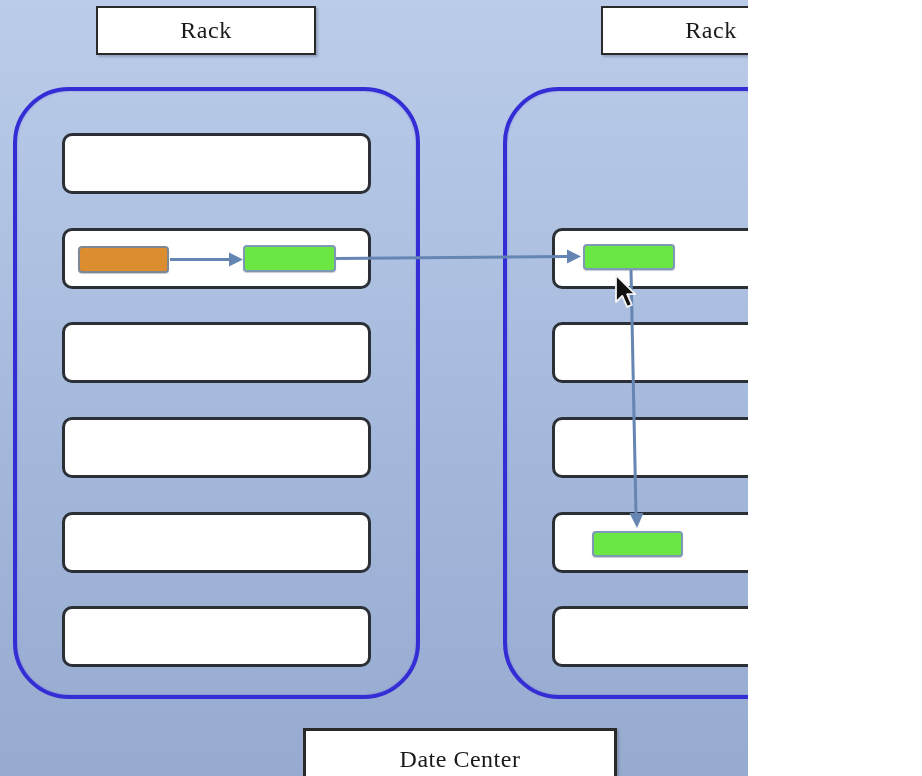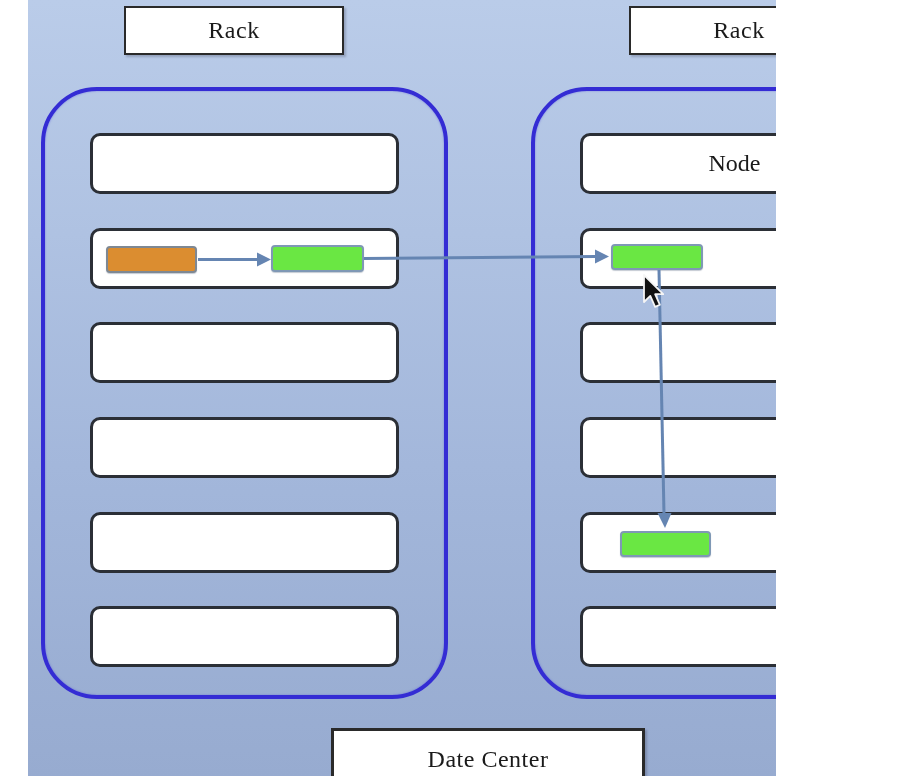--- a/index.html
+++ b/index.html
@@ -9,21 +9,20 @@
     height: 776px;
     overflow: hidden;
     font-family: "Liberation Serif", "DejaVu Serif", serif;
   }
   .canvas {
     position: relative;
     width: 748px;
     height: 776px;
     background: linear-gradient(180deg, #BACCE9 0%, #AFC2E2 30%, #A3B7DB 60%, #97ABD0 100%);
     overflow: hidden;
-    margin-left: 28px;
   }
   
   .label-box {
     position: absolute;
     background: #ffffff;
     border: 2px solid #2A2A2A;
     box-shadow: 2px 2px 2px rgba(40,40,60,0.25);
     display: flex;
     align-items: center;
     justify-content: center;
@@ -99,21 +98,20 @@
 
   <div class="rack-container" id="rack-container-right"></div>
 
   <div class="slot left" style="top:133px"></div>
   <div class="slot left" style="top:228px"></div>
   <div class="slot left" style="top:322px"></div>
   <div class="slot left" style="top:417px"></div>
   <div class="slot left" style="top:512px"></div>
   <div class="slot left" style="top:606px"></div>
 
-  <div class="slot right" style="top:133px">Node</div>
   <div class="slot right" style="top:228px"></div>
   <div class="slot right" style="top:322px"></div>
   <div class="slot right" style="top:417px"></div>
   <div class="slot right" style="top:512px"></div>
   <div class="slot right" style="top:606px"></div>
 
   <div class="block" id="block-orange" style="background-color: rgb(219, 141, 48); border-color: rgb(126, 136, 147);"></div>
   <div class="block" id="block-green-left" style="background-color: rgb(106, 231, 67); border-color: rgb(127, 152, 181);"></div>
   <div class="block" id="block-green-right" style="background-color: rgb(106, 231, 67); border-color: rgb(127, 152, 181);"></div>
   <div class="block" id="block-green-bottom" style="background-color: rgb(106, 231, 67); border-color: rgb(127, 152, 181);"></div>

